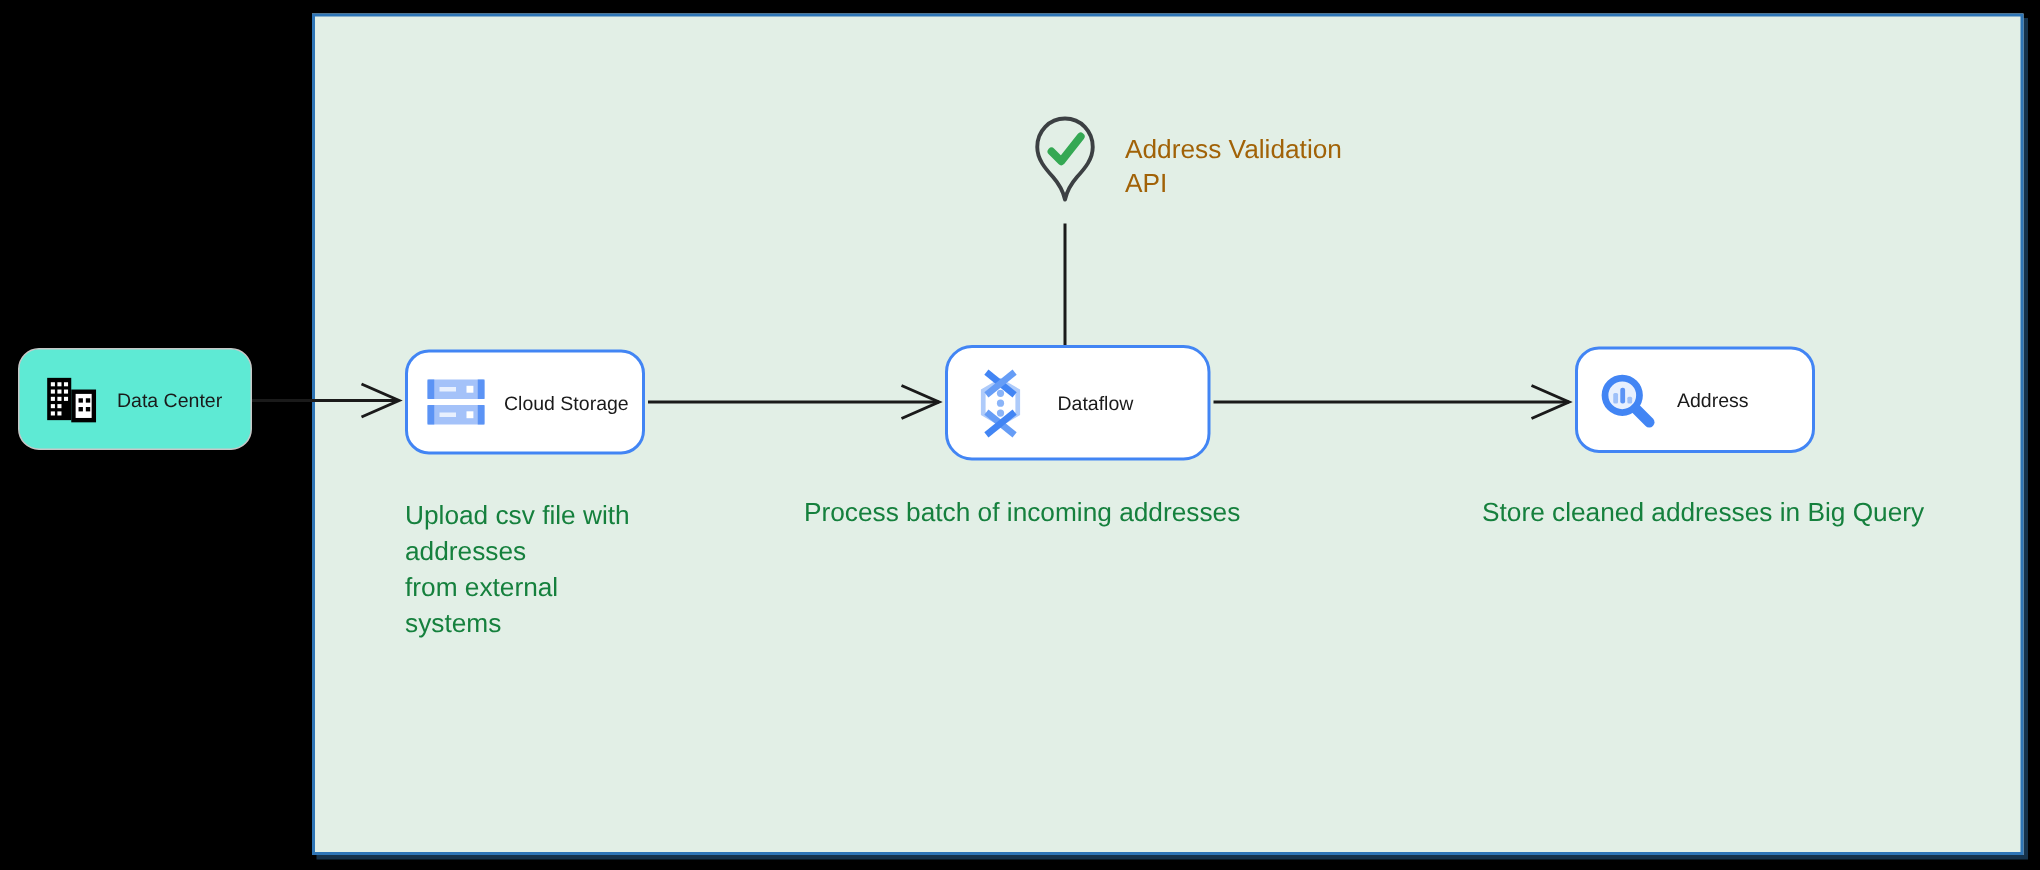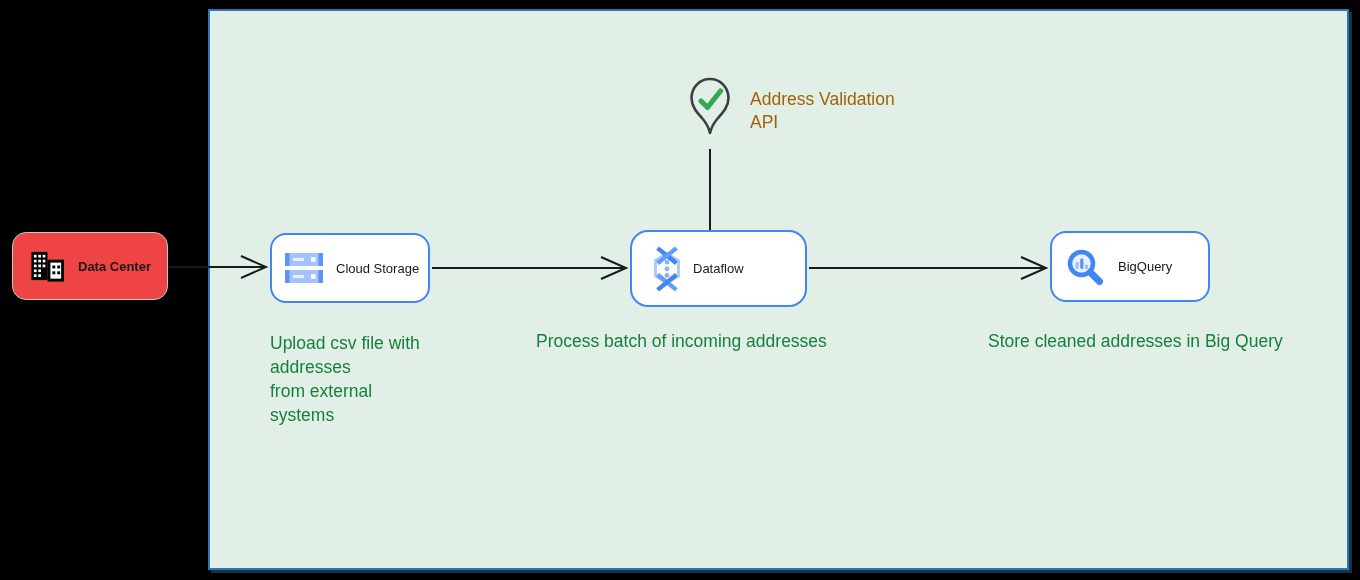--- a/index.html
+++ b/index.html
@@ -13,21 +13,21 @@
     box-shadow:3px 3px 0 0 #15324b;
   }
   .connectors{position:absolute;left:0;top:0;pointer-events:none;}
   .connectors path{stroke:#1a1a1a;stroke-width:2;fill:none;}
   .node{
     position:absolute;display:flex;align-items:center;box-sizing:border-box;
     background:#ffffff;border:2px solid #4285f4;border-radius:16px;
   }
   .node .icon{display:flex;align-items:center;justify-content:center;flex:0 0 auto;}
   .node .label{color:#1a1a1a;font-size:13px;white-space:nowrap;}
-  .node-datacenter{background:#ef4444;border:1px solid #c7c7c7;border-radius:14px;font-weight:bold;}
+  .node-datacenter{background:#5eead4;border:1px solid #c7c7c7;border-radius:14px;}
   .caption{
     position:absolute;color:#15803d;font-size:17.5px;line-height:24px;
     white-space:pre-line;
   }
   .caption.centered{text-align:left;}
   .pin{position:absolute;left:687px;top:76px;width:46px;height:62px;}
   .av-label{
     position:absolute;left:750px;top:88px;color:#a16207;font-size:17.5px;
     line-height:23px;white-space:pre-line;
   }
@@ -116,34 +116,34 @@
         <path d="M20,7.5 L31,14 L31,28.5 L20,35 L9,28.5 L9,14 Z" fill="none" stroke="#aecbfa" stroke-width="3"></path>
         <path d="M11,2 L29,16.5" stroke="#4285f4" stroke-width="4.2" fill="none"></path>
         <path d="M29,2 L11,16.5" stroke="#669df6" stroke-width="4.2" fill="none"></path>
         <path d="M11,27.5 L29,42" stroke="#669df6" stroke-width="4.2" fill="none"></path>
         <path d="M29,27.5 L11,42" stroke="#4285f4" stroke-width="4.2" fill="none"></path>
         <circle cx="20" cy="15.5" r="2.3" fill="#8ab4f8"></circle>
         <circle cx="20" cy="21.8" r="2.3" fill="#8ab4f8"></circle>
         <circle cx="20" cy="28.1" r="2.3" fill="#8ab4f8"></circle>
       </svg>
     </span>
-    <span class="label" style="margin-left:4px;">Dataflow</span>
+    <span class="label" style="margin-left:16px;">Dataflow</span>
   </div>
 
   <div class="node" style="left:1050px;top:231px;width:160px;height:71px;">
     <span class="icon" style="margin-left:13px;">
       <svg width="40" height="40" viewBox="0 0 40 40">
         <circle cx="16.5" cy="16.5" r="11.5" fill="#e8f0fe" stroke="#4285f4" stroke-width="4.5"></circle>
         <path d="M25.5,25.5 L34.5,34.5" stroke="#4285f4" stroke-width="7" stroke-linecap="round"></path>
         <rect x="10.5" y="15" width="3.2" height="7" rx="1" fill="#9ec0f9"></rect>
         <rect x="15.2" y="11.5" width="3.2" height="10.5" rx="1.4" fill="#5b93f5"></rect>
         <rect x="19.9" y="17.5" width="3.2" height="4.5" rx="1" fill="#9ec0f9"></rect>
       </svg>
     </span>
-    <span class="label" style="margin-left:13px;">BigQuery</span>
+    <span class="label" style="margin-left:13px;">Address</span>
   </div>
 
   <div class="pin">
     <svg width="46" height="62" viewBox="0 0 46 62">
       <path d="M23,3 C12.5,3 4.5,11.5 4.5,22 C4.5,30 9.5,36 15,42 C18.5,46 21.5,50.5 23,57 C24.5,50.5 27.5,46 31,42 C36.5,36 41.5,30 41.5,22 C41.5,11.5 33.5,3 23,3 Z" fill="none" stroke="#3c4043" stroke-width="2.6" stroke-linejoin="round"></path>
       <path d="M14,25 L20.5,31.5 L33.5,15" fill="none" stroke="#34a853" stroke-width="5.2" stroke-linecap="round" stroke-linejoin="round"></path>
     </svg>
   </div>
   <div class="av-label">Address Validation
 API</div>

